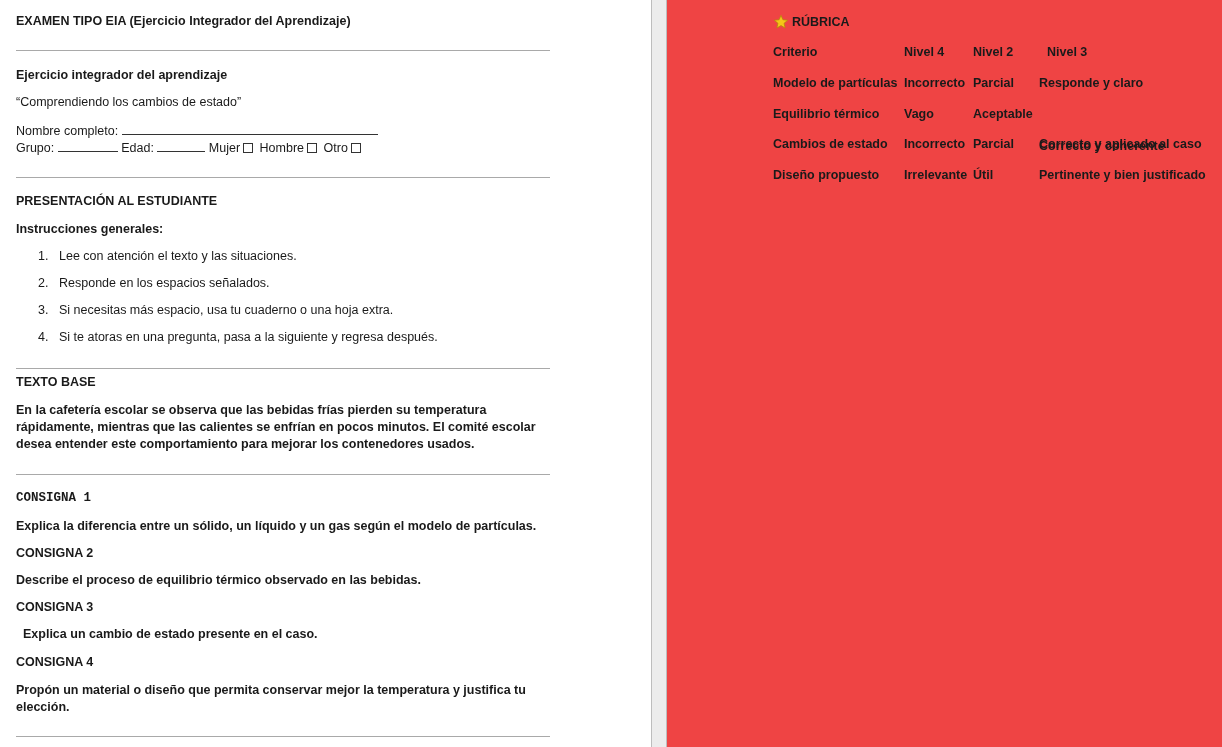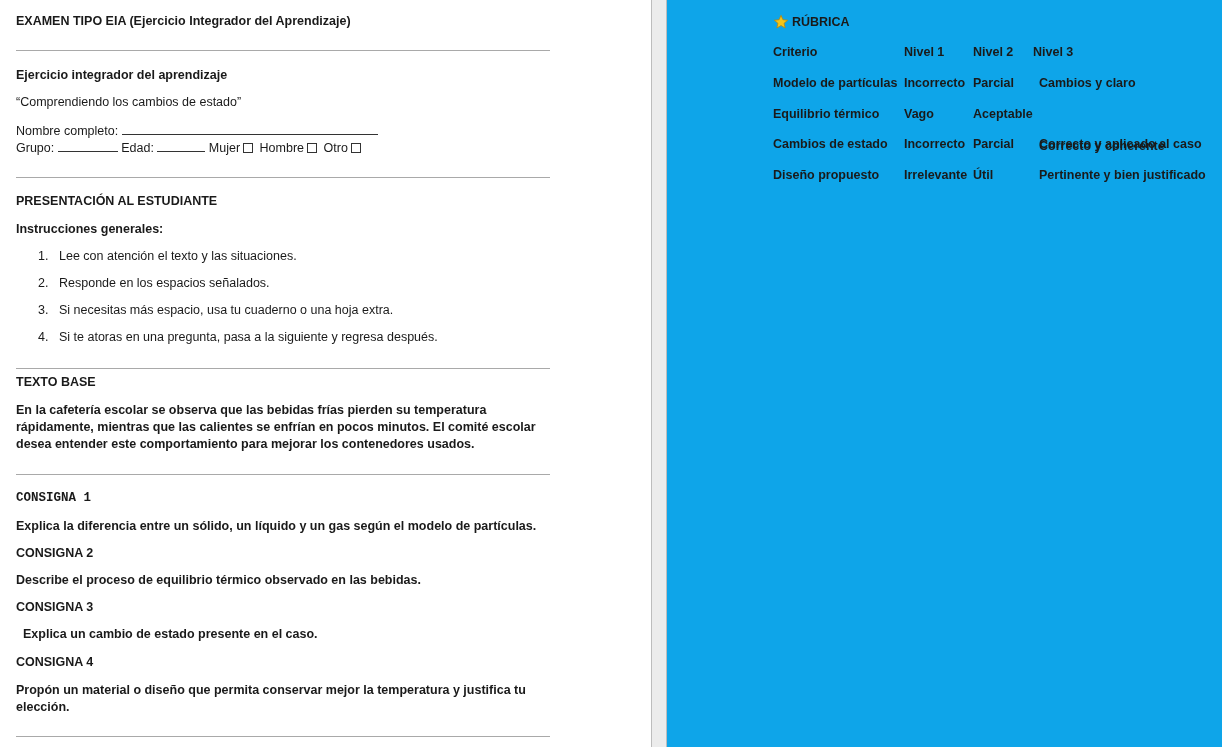--- a/index.html
+++ b/index.html
@@ -36,21 +36,21 @@
       border-left: 1px solid #bdbdbd;
       border-right: 1px solid #bdbdbd;
       box-sizing: border-box;
     }
     .right-pane {
       position: absolute;
       left: 667px;
       top: 0;
       width: 555px;
       height: 747px;
-      background: #0ea5e9;
+      background: #ef4444;
       overflow: hidden;
     }
     .doc {
       position: absolute;
       left: 16px;
       top: 0;
       width: 534px;
       font-size: 12.5px;
       line-height: 17px;
     }
@@ -179,28 +179,28 @@
   <div class="right-pane">
     <div class="rubric">
       <div class="rubric-title">
         <svg class="star" viewBox="0 0 24 24">
           <polygon points="12,2 14.9,8.6 22,9.3 16.6,14 18.2,21 12,17.3 5.8,21 7.4,14 2,9.3 9.1,8.6" fill="#f5c518" stroke="#b8860b" stroke-width="1.2" stroke-linejoin="round"></polygon>
         </svg>
         <span>RÚBRICA</span>
       </div>
 
       <div class="rcell" style="top:45px; left:0;">Criterio</div>
-      <div class="rcell" style="top:45px; left:131px;">Nivel 1</div>
+      <div class="rcell" style="top:45px; left:131px;">Nivel 4</div>
       <div class="rcell" style="top:45px; left:200px;">Nivel 2</div>
-      <div class="rcell" style="top:45px; left:260px;">Nivel 3</div>
+      <div class="rcell" style="top:45px; left:274px;">Nivel 3</div>
 
       <div class="rcell" style="top:76px; left:0;">Modelo de partículas</div>
       <div class="rcell" style="top:76px; left:131px;">Incorrecto</div>
       <div class="rcell" style="top:76px; left:200px;">Parcial</div>
-      <div class="rcell" style="top:76px; left:266px;">Cambios y claro</div>
+      <div class="rcell" style="top:76px; left:266px;">Responde y claro</div>
 
       <div class="rcell" style="top:107px; left:0;">Equilibrio térmico</div>
       <div class="rcell" style="top:107px; left:131px;">Vago</div>
       <div class="rcell" style="top:107px; left:200px;text-align:center;">Aceptable</div>
       <div class="rcell" style="top:107px; left:266px;margin-top:32px;">Correcto y coherente</div>
 
       <div class="rcell" style="top:137px; left:0;">Cambios de estado</div>
       <div class="rcell" style="top:137px; left:131px;">Incorrecto</div>
       <div class="rcell" style="top:137px; left:200px;">Parcial</div>
       <div class="rcell" style="top:137px; left:266px;">Correcto y aplicado al caso</div>

